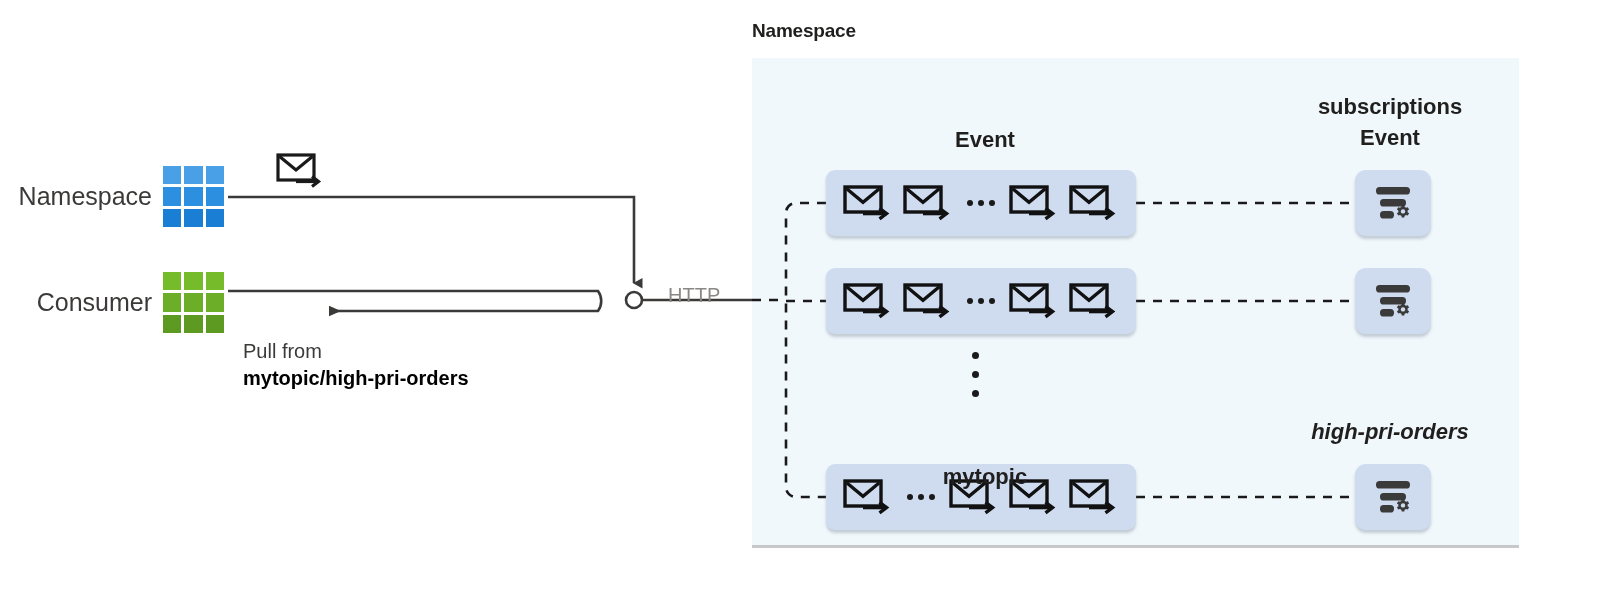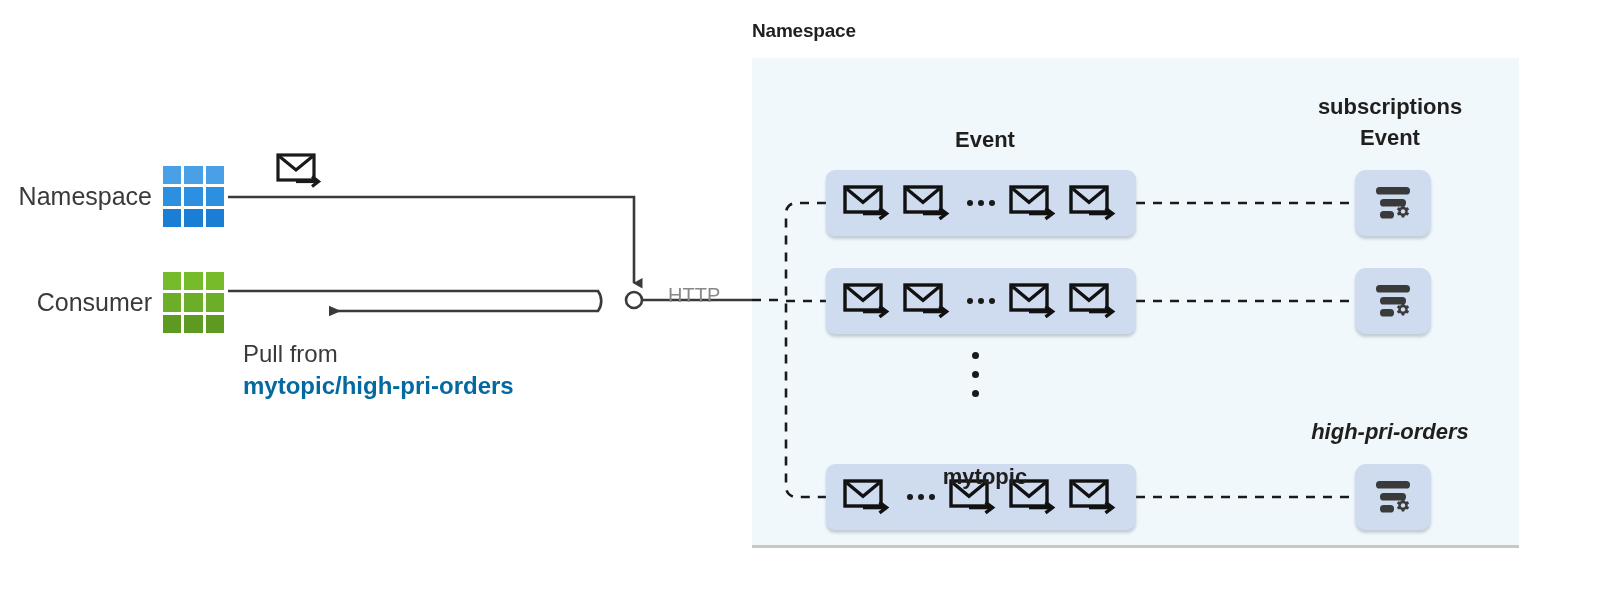--- a/index.html
+++ b/index.html
@@ -136,26 +136,26 @@
     gap: 3px;
   }
   #publisher-icon { left: 163px; top: 166px; }
   #consumer-icon  { left: 163px; top: 272px; }
   .grid-icon span { display: block; }
 
   
   #pull-from-text {
     position: absolute;
     left: 243px; top: 338px;
-    font-size: 24px;
+    font-size: 20px;
     color: #3b3a39;
     line-height: 1.33;
     white-space: nowrap;
   }
-  #pull-from-text b { color: #0369a1; }
+  #pull-from-text b { color: #000000; }
 
   #http-label {
     position: absolute;
     left: 668px; top: 268px;
     font-size: 20px;
     color: #8a8886;
     margin-top: 16px;
   }
 
   

